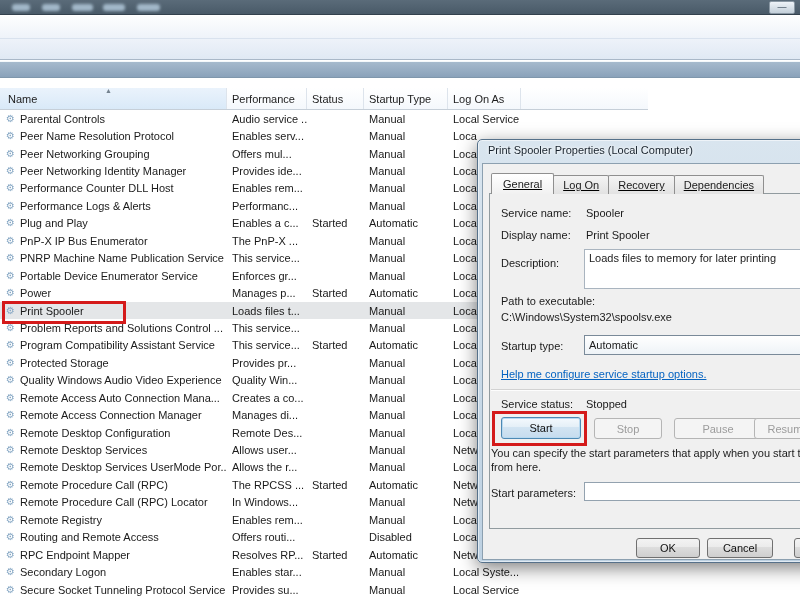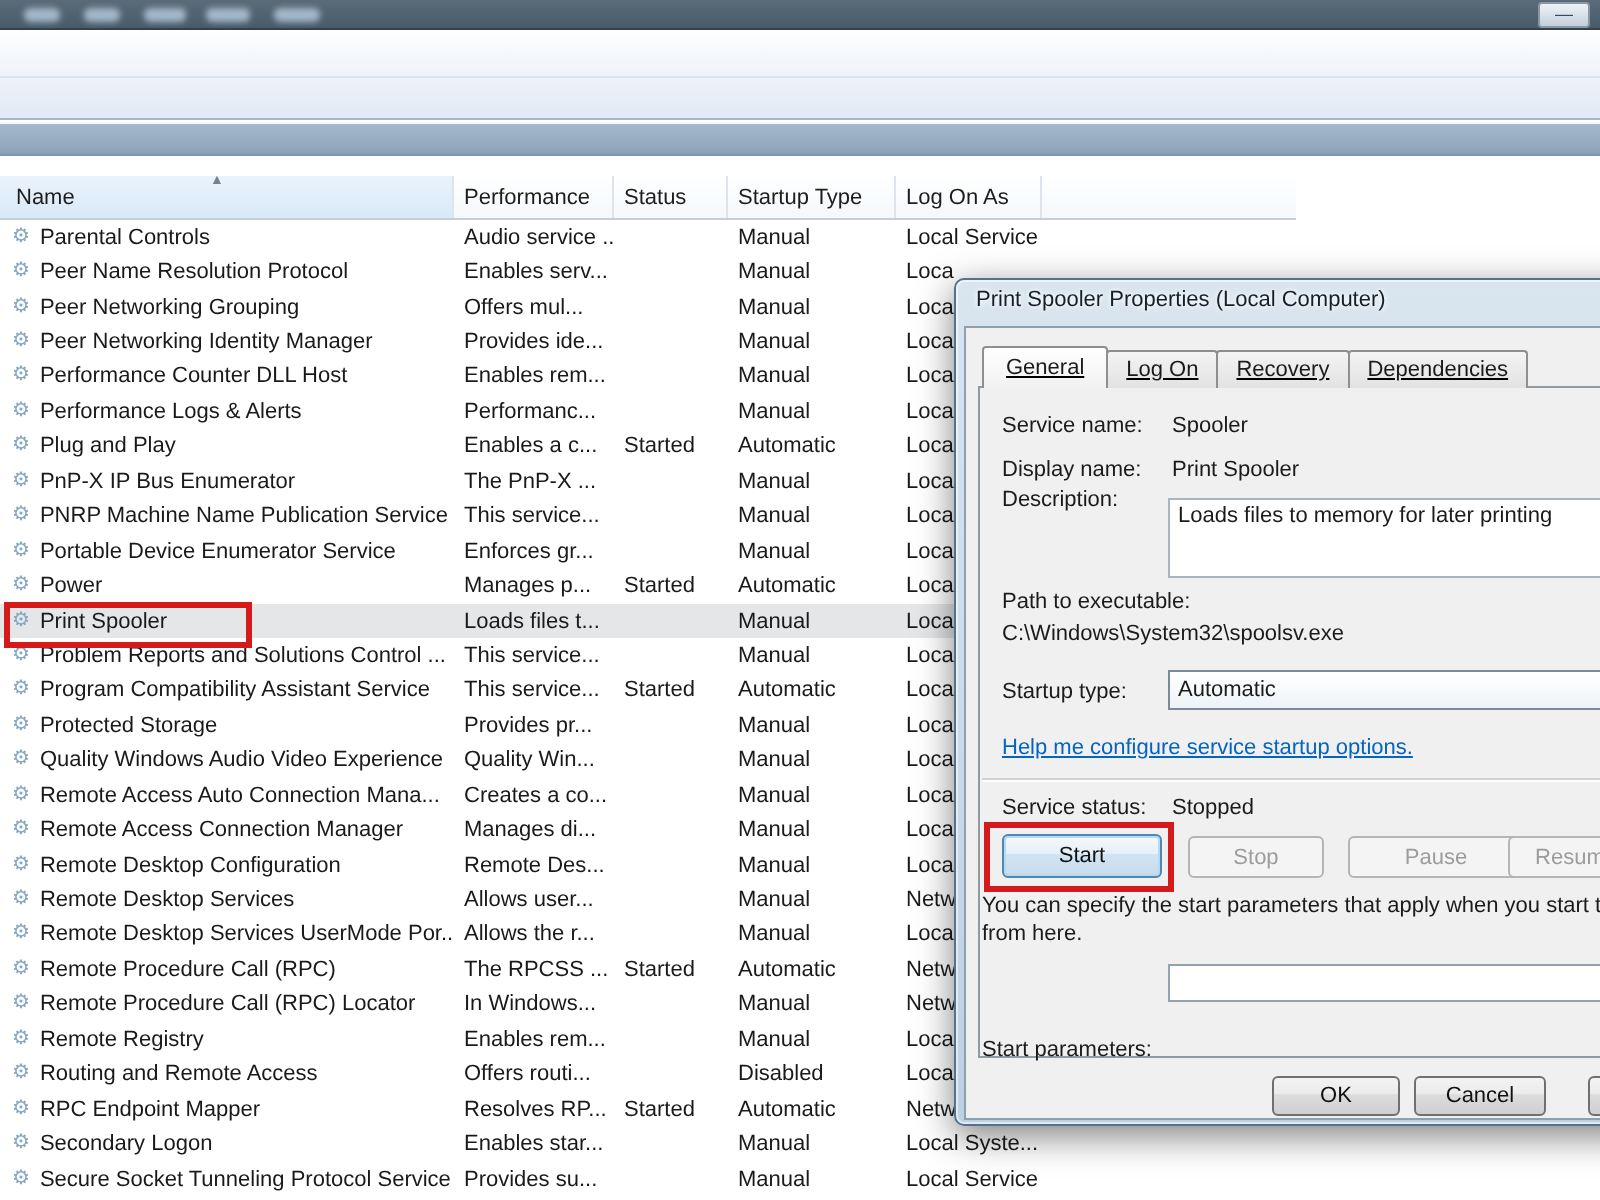--- a/index.html
+++ b/index.html
@@ -397,21 +397,21 @@
         <div class="tab">Recovery</div>
         <div class="tab">Dependencies</div>
       </div>
     <div class="panel"></div>
 
     <div class="dlg-el" style="left:23px;top:67px;">Service name:</div>
     <div class="dlg-el" style="left:108px;top:67px;">Spooler</div>
     <div class="dlg-el" style="left:23px;top:89px;">Display name:</div>
     <div class="dlg-el" style="left:108px;top:89px;">Print Spooler</div>
 
-    <div class="dlg-el" style="left:23px;top:104px;">Description:</div>
+    <div class="dlg-el" style="left:23px;top:117px;">Description:</div>
     <div class="dlg-box desc-box">Loads files to memory for later printing</div>
 
     <div class="dlg-el" style="left:23px;top:155px;">Path to executable:</div>
     <div class="dlg-el" style="left:23px;top:171px;">C:\Windows\System32\spoolsv.exe</div>
 
     <div class="dlg-el" style="left:23px;top:200px;">Startup type:</div>
     <div class="dlg-box combo">Automatic</div>
 
     <div class="dlg-el link" style="left:23px;top:228px;">Help me configure service startup options.</div>
 
@@ -421,21 +421,21 @@
     <div class="dlg-el" style="left:108px;top:258px;">Stopped</div>
 
     <div class="btn default" style="left:23px;top:277px;width:80px;height:22px;">Start</div>
     <div class="btn disabled" style="left:116px;top:278px;width:68px;height:21px;">Stop</div>
     <div class="btn disabled" style="left:196px;top:278px;width:88px;height:21px;">Pause</div>
     <div class="btn disabled" style="left:276px;top:278px;width:68px;height:21px;">Resume</div>
 
     <div class="dlg-el" style="left:13px;top:307px;">You can specify the start parameters that apply when you start the ser</div>
     <div class="dlg-el" style="left:13px;top:321px;">from here.</div>
 
-    <div class="dlg-el" style="left:13px;top:347px;margin-top:32px;">Start parameters:</div>
+    <div class="dlg-el" style="left:13px;top:347px;">Start parameters:</div>
     <div class="dlg-box sp-input"></div>
 
     <div class="btn enabled" style="left:158px;top:398px;width:64px;height:20px;">OK</div>
     <div class="btn enabled" style="left:229px;top:398px;width:66px;height:20px;">Cancel</div>
     <div class="btn enabled" style="left:316px;top:398px;width:64px;height:20px;">Apply</div>
   </div>
 
   <div class="ann ann-spooler" style="border-color: rgb(212, 26, 26);"></div>
   <div class="ann ann-start" style="border-color: rgb(212, 26, 26);"></div>
 </div>

